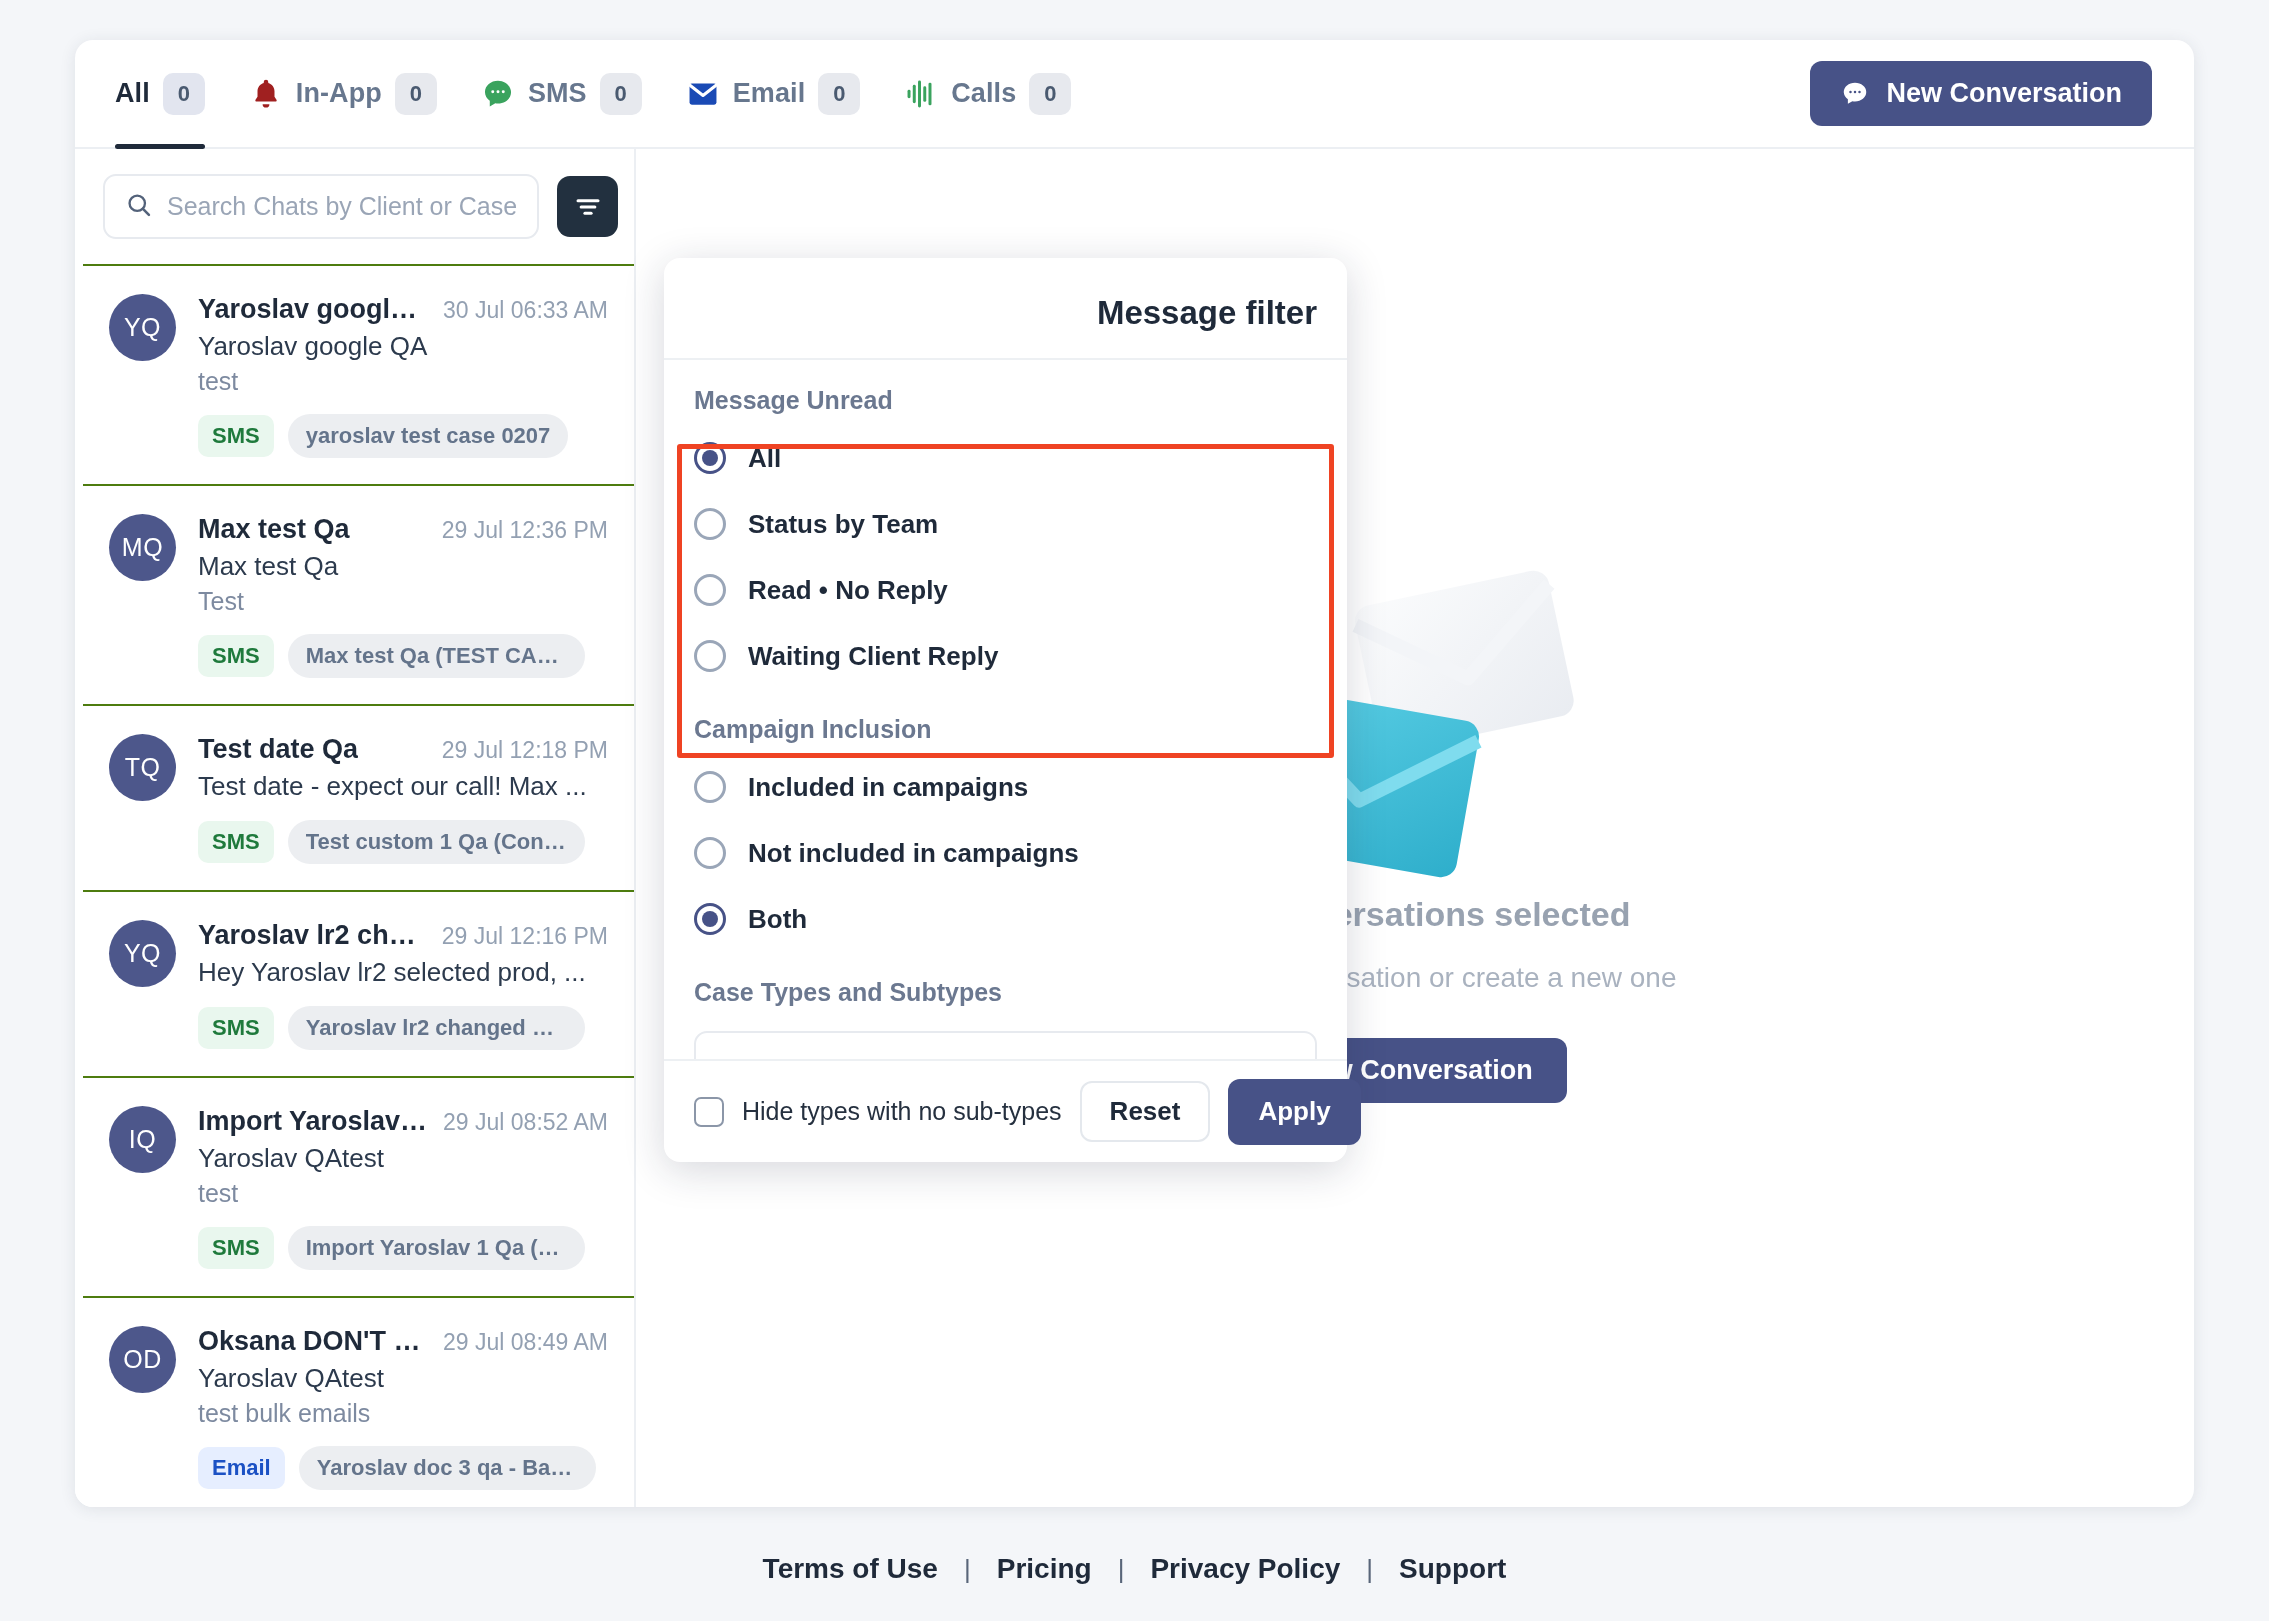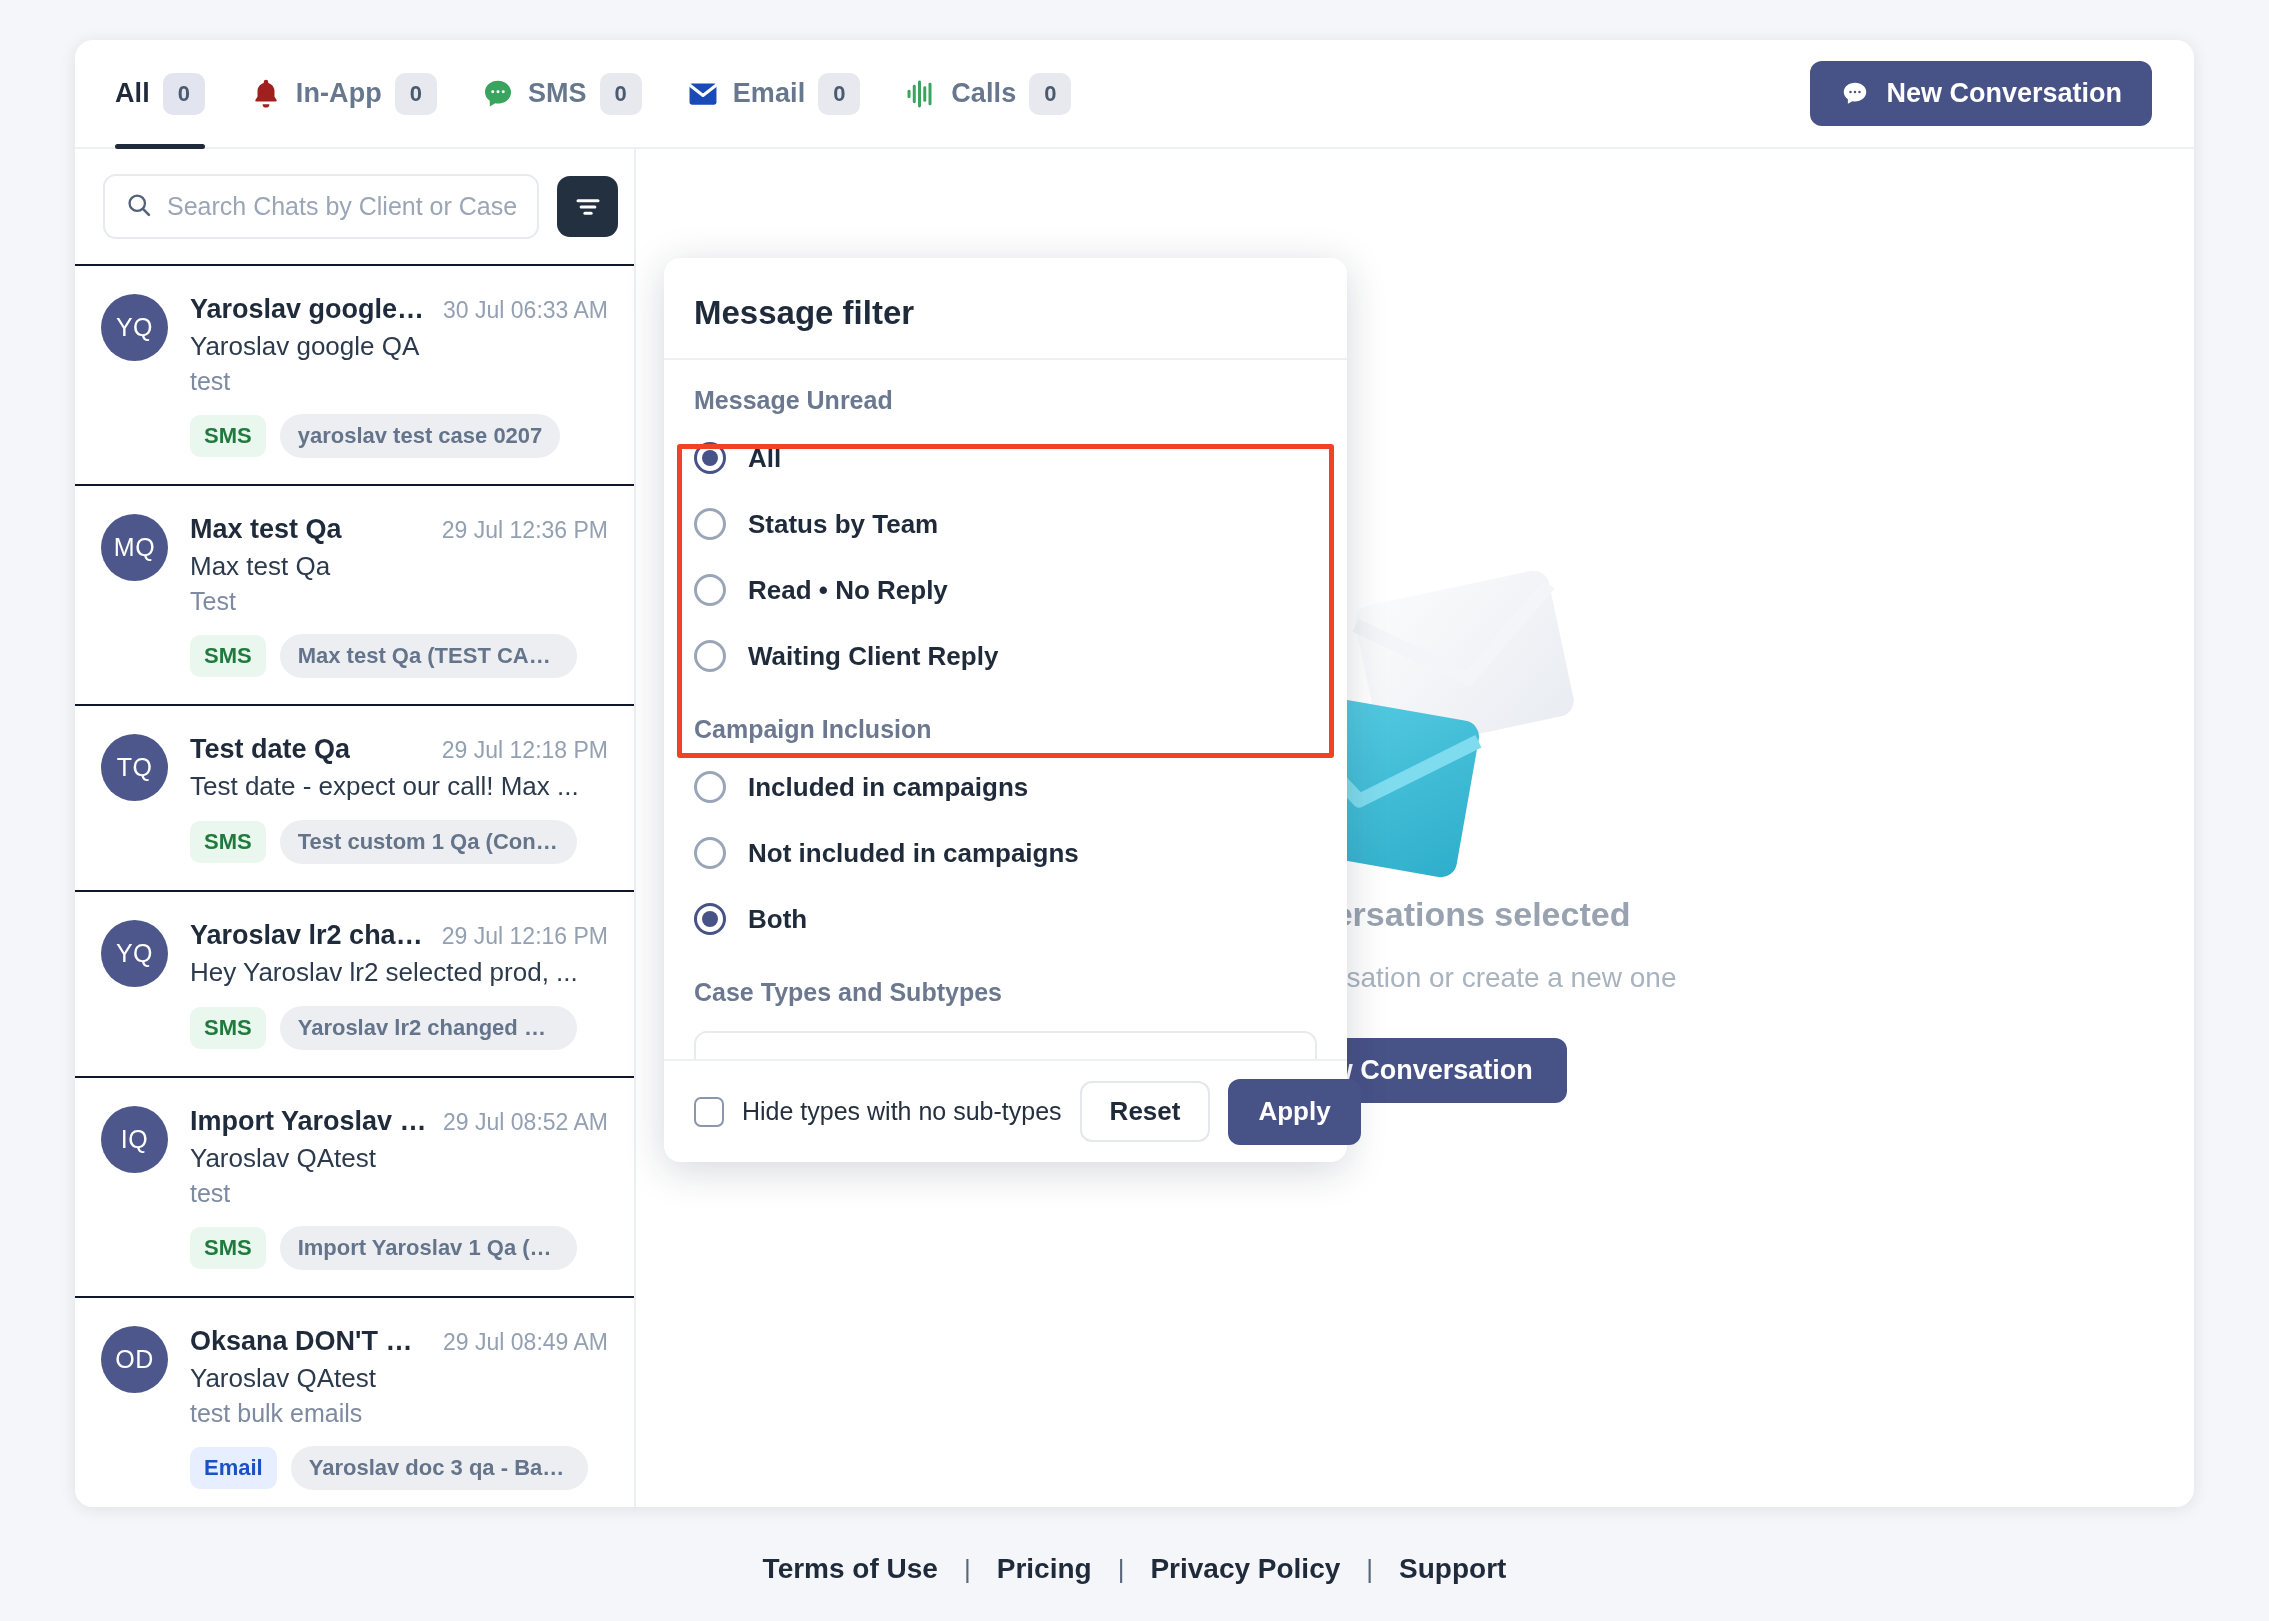--- a/index.html
+++ b/index.html
@@ -110,25 +110,26 @@
   .filter-btn {
     width: 61px; height: 61px;
     background: #22303f;
     border-radius: 13px;
     display: flex; align-items: center; justify-content: center;
     cursor: pointer; flex: none;
   }
 
   .rows { flex: 1; overflow: hidden; }
   .chat-row {
-    border-top: 2px solid #0f172a;
+    border-top: 2px solid #4d7c0f;
     padding: 28px 26px 26px 26px;
     display: flex; gap: 22px;
     cursor: pointer;
     position: relative;
+    margin-left: 8px;
   }
   .avatar {
     width: 67px; height: 67px; flex: none;
     border-radius: 50%;
     background: #4d578b;
     color: #fff;
     font-size: 25px; font-weight: 500;
     display: flex; align-items: center; justify-content: center;
     letter-spacing: 0.5px;
   }
@@ -197,21 +198,21 @@
     background: #fff;
     border-radius: 16px;
     box-shadow: 0 8px 40px rgba(25,35,60,0.18);
     display: flex; flex-direction: column;
     z-index: 40;
   }
   .fp-head {
     padding: 36px 30px 26px 30px;
     border-bottom: 2px solid #edf0f3;
   }
-  .fp-title { font-size: 33px; font-weight: 700; color: #1f2a3a; }
+  .fp-title { font-size: 33px; font-weight: 700; color: #1f2a3a; text-align: right; }
   .fp-scroll { flex: 1; overflow: hidden; position: relative; padding: 0; }
   .fp-section { padding: 0 30px; }
   .fp-legend {
     font-size: 25px; font-weight: 700; color: #6b7890;
     padding-top: 26px; padding-bottom: 10px;
   }
   .radio-item {
     display: flex; align-items: center; gap: 22px;
     padding: 17px 0;
     cursor: pointer;

